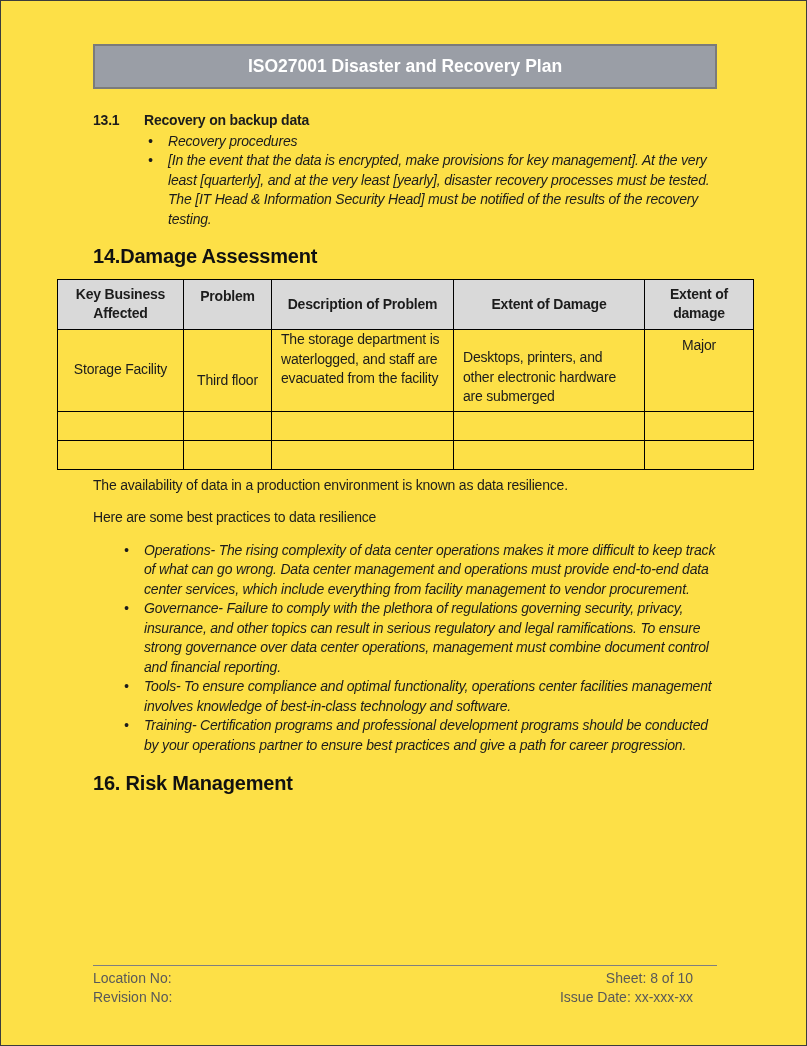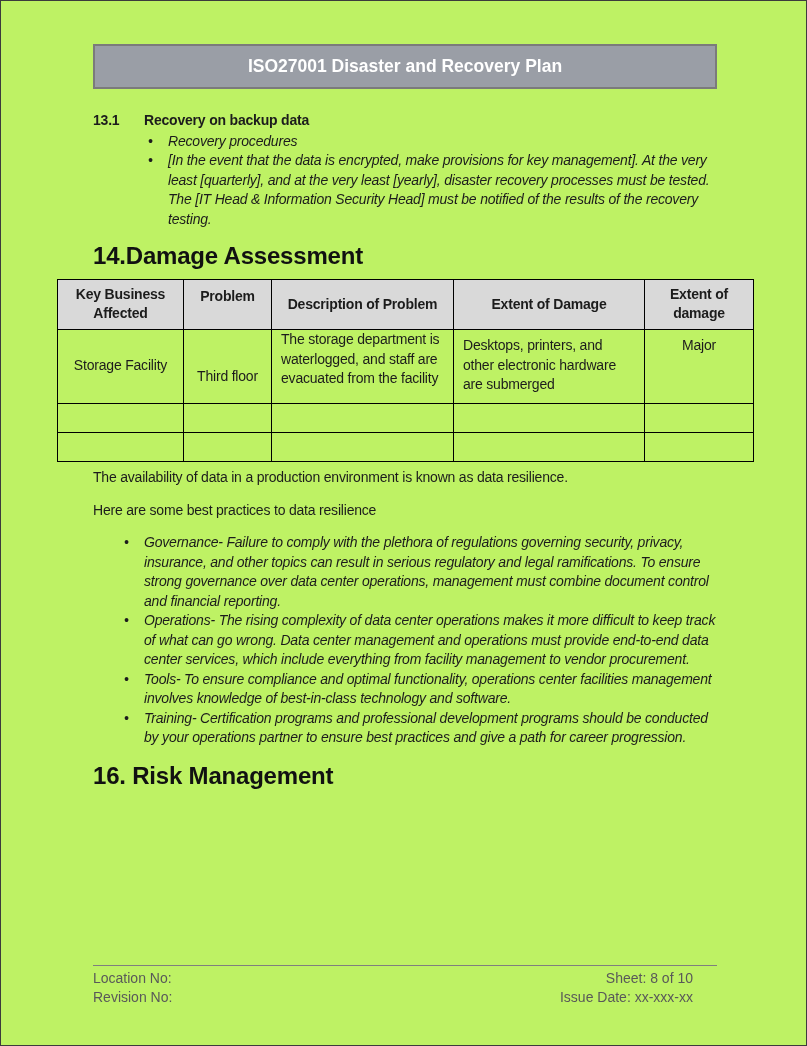--- a/index.html
+++ b/index.html
@@ -1,20 +1,20 @@
 <!DOCTYPE html>
 <html><head>
 <meta charset="utf-8">
 <style>
   * { margin:0; padding:0; box-sizing:border-box; }
   html, body { background:#ffffff; }
   .page {
     position:relative;
     width:807px; height:1046px;
-    background:#bef264;
+    background:#fde047;
     border:1px solid #3c3c3c;
     font-family:"Liberation Sans", sans-serif;
     color:#1c1c1c;
     font-size:14px;
     letter-spacing:-0.2px;
     line-height:19.5px;
     overflow:hidden;
   }
   .content { padding:43px 89px 0 92px; }
 
@@ -34,21 +34,21 @@
 
   ul.blist { list-style:none;font-style:italic; }
   ul.blist li { position:relative; padding-left:21px; }
   ul.blist li::before {
     content:"\2022";
     position:absolute; left:1px; top:0;
   }
   .list-131 { margin-left:54px; margin-top:1px; }
   .list-15  { margin-left:30px; margin-top:13px; }
 
-  .h2 { font-size:24px; font-weight:bold; letter-spacing:-0.2px; line-height:24px; color:#111; }
+  .h2 { font-size:20px; font-weight:bold; letter-spacing:-0.2px; line-height:24px; color:#111; }
   .h14 { margin-top:15px; }
   .intro14 { margin-top:4px; margin-left:25px; }
 
   table.damage-table {
     margin:11px 0 0 -36px;
     width:696px;
     border-collapse:collapse;
     table-layout:fixed;
   }
   .damage-table th, .damage-table td {
@@ -64,21 +64,21 @@
     vertical-align:middle;
     height:50px;
     line-height:19px;
   }
   .damage-table th.th-location { vertical-align:top; padding-top:7px; }
   .data-row td { height:74px; }
   .empty-row td { height:28px; }
   td.c0 { text-align:center; vertical-align:middle; }
   td.c1 { text-align:center; vertical-align:middle; padding-top:24px; }
   td.c2 { text-align:left; vertical-align:top; padding-top:0; }
-  td.c3 { text-align:left; vertical-align:top; padding-top:6px; }
+  td.c3 { text-align:left; vertical-align:top; padding-top:18px; }
   td.c4 { text-align:center; vertical-align:top; padding-top:6px;margin-top:39px; }
 
   .h15 { margin-top:34px; }
   .p15a { margin-top:6px; }
   .p15b { margin-top:13px; }
   .h16 { margin-top:16px; }
 
   .footer {
     position:absolute;
     left:92px; right:89px; top:964px;
@@ -150,22 +150,22 @@
           <td class="c3"></td>
           <td class="c4"></td>
         </tr>
       </tbody>
     </table>
 
     <p class="p15a">The availability of data in a production environment is known as data resilience.</p>
     <p class="p15b">Here are some best practices to data resilience</p>
 
     <ul class="blist list-15">
+      <li>Operations- The rising complexity of data center operations makes it more difficult to keep track of what can go wrong. Data center management and operations must provide end-to-end data center services, which include everything from facility management to vendor procurement.</li>
       <li>Governance- Failure to comply with the plethora of regulations governing security, privacy, insurance, and other topics can result in serious regulatory and legal ramifications. To ensure strong governance over data center operations, management must combine document control and financial reporting.</li>
-      <li>Operations- The rising complexity of data center operations makes it more difficult to keep track of what can go wrong. Data center management and operations must provide end-to-end data center services, which include everything from facility management to vendor procurement.</li>
       <li>Tools- To ensure compliance and optimal functionality, operations center facilities management involves knowledge of best-in-class technology and software.</li>
       <li>Training- Certification programs and professional development programs should be conducted by your operations partner to ensure best practices and give a path for career progression.</li>
     </ul>
 
     <h2 class="h2 h16">16. Risk Management</h2>
   </div>
 
   <div class="footer">
     <div class="footer-line"></div>
     <div class="footer-cols">

